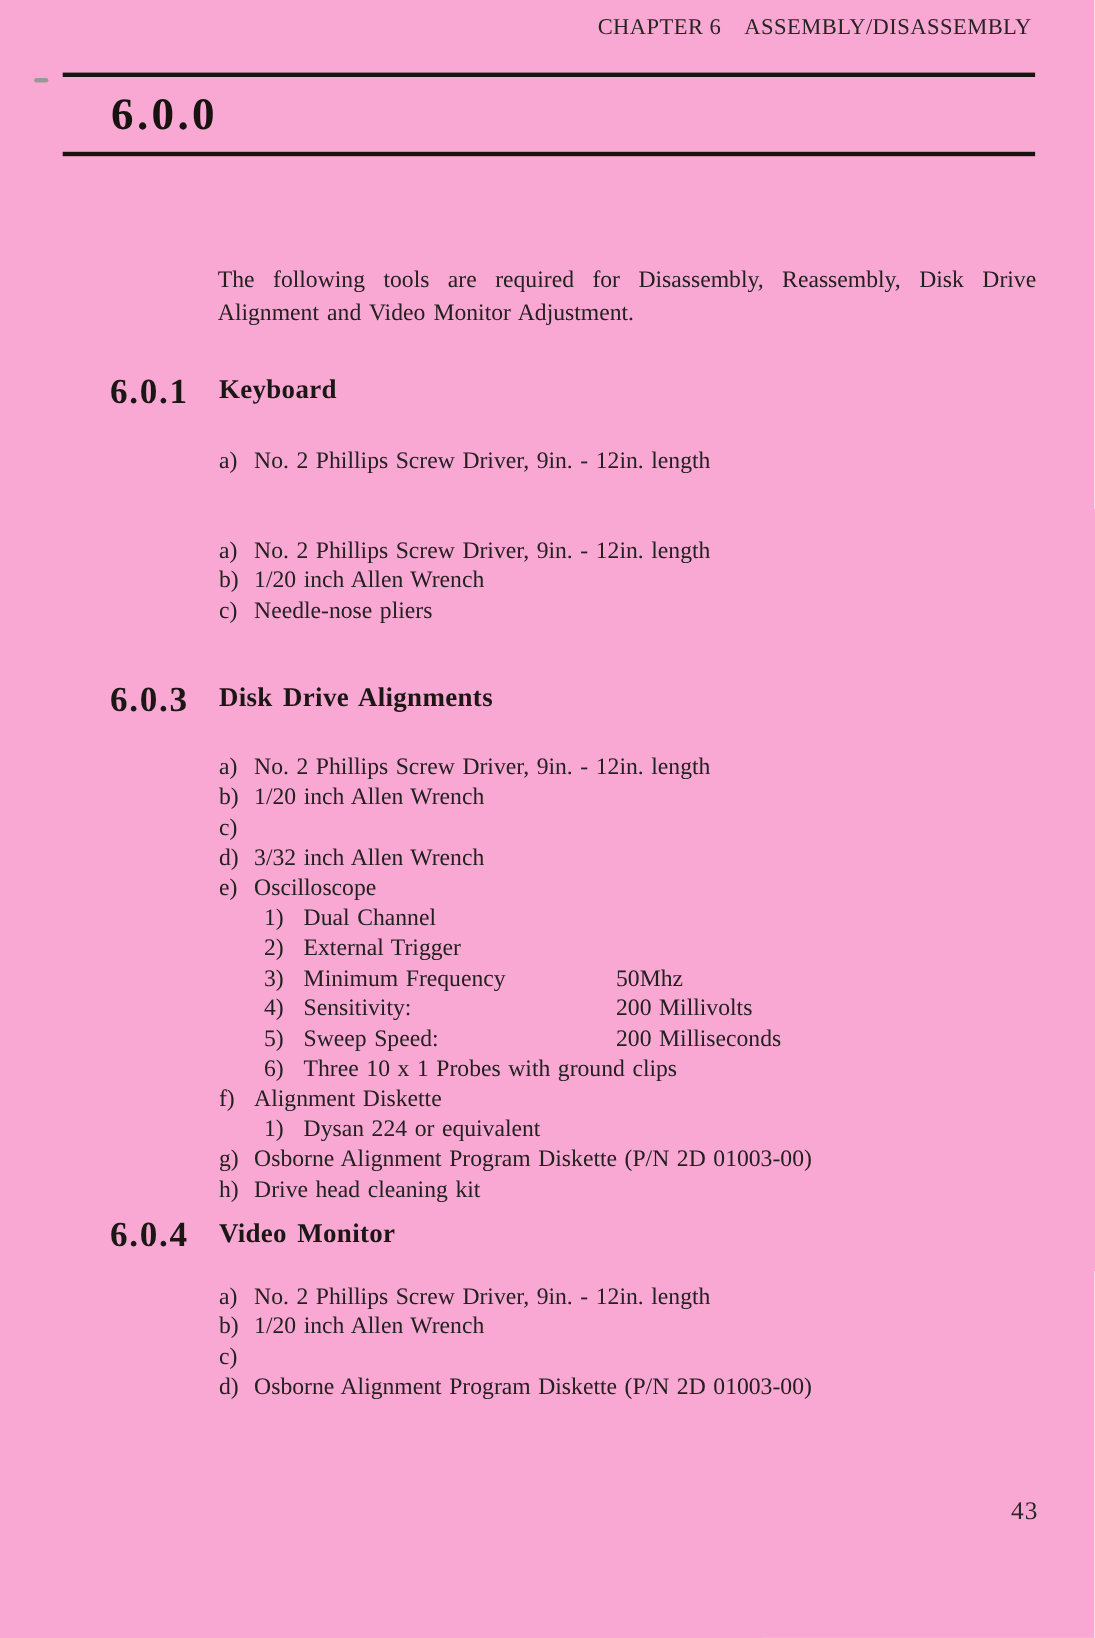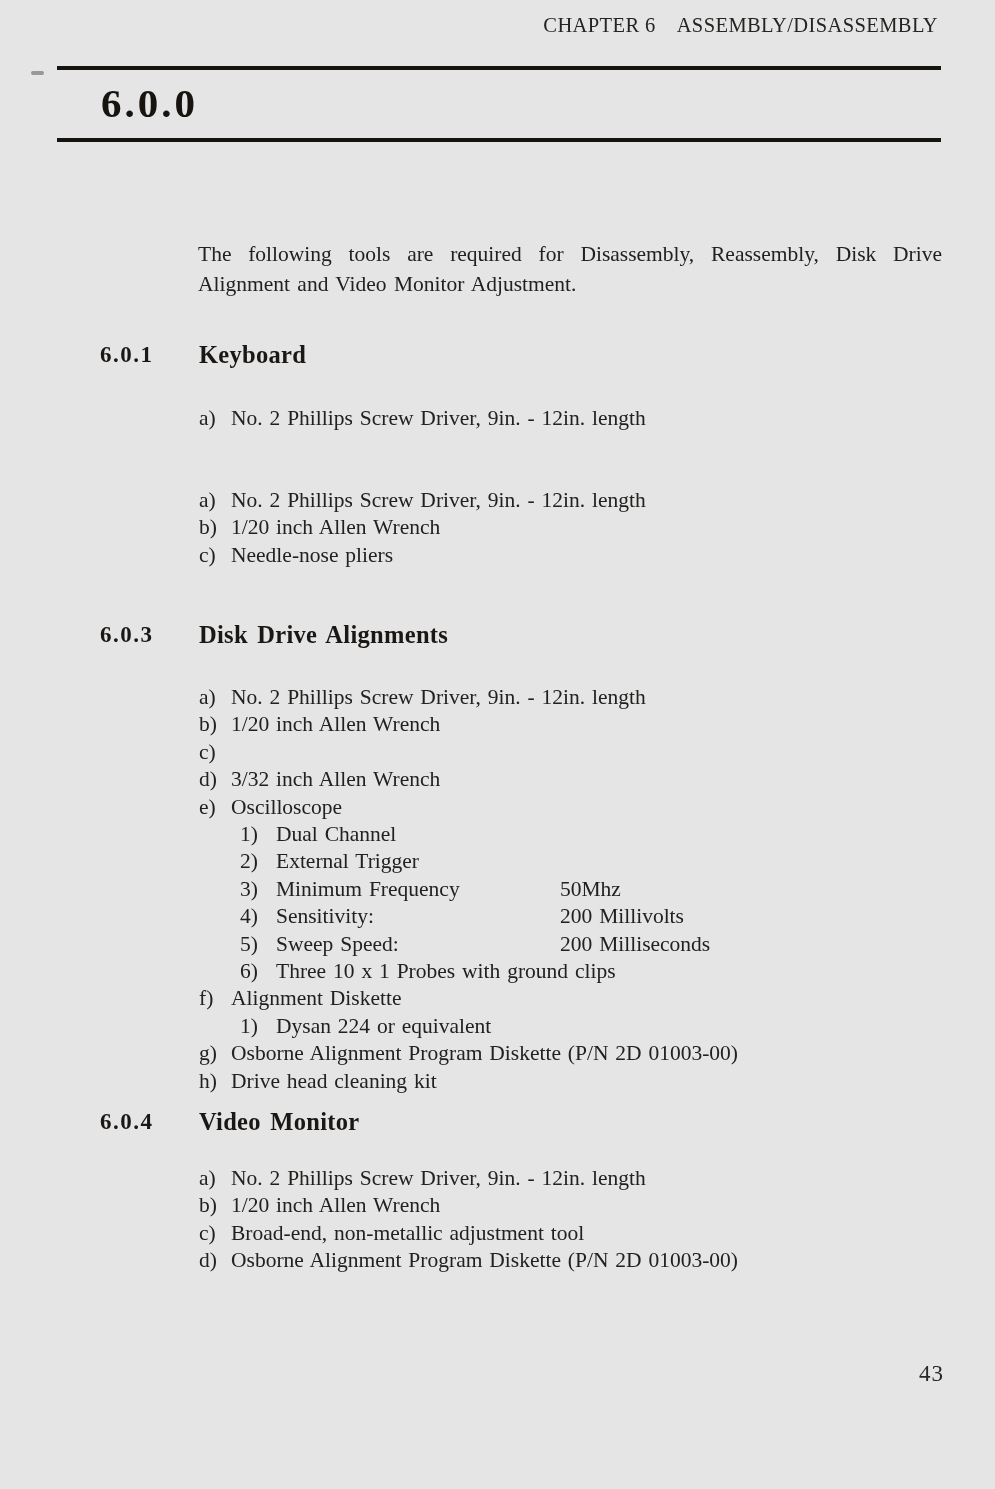--- a/index.html
+++ b/index.html
@@ -1,19 +1,19 @@
 <!DOCTYPE html>
 <html><head>
 <meta charset="utf-8">
 <style>
   html, body { margin:0; padding:0; background:#ffffff; }
   .page {
     position:relative;
     width:995px; height:1489px;
-    background:#e5e5e5;
+    background:#f9a8d4;
     font-family:"Liberation Serif", serif;
     color:#22201e;
     overflow:hidden;
   }
   
   .running-header {
     position:absolute; top:14px; right:57px;
     font-size:20.5px; letter-spacing:0.4px;
     white-space:pre; color:#262422;
   }
@@ -37,21 +37,21 @@
   .intro {
     position:absolute; top:240px; left:198px; width:744px; margin:0;
     font-size:21.5px; line-height:29.5px; text-align:justify;
     word-spacing:2px; color:#23211f;
   }
   
   .sec { position:absolute; left:0; width:995px; }
   .sec-head { position:relative; height:30px; line-height:30px; }
   .sec-num {
     position:absolute; left:100px; top:0;
-    font-size:23px; font-weight:bold; letter-spacing:1.5px; color:#1a1714;
+    font-size:32px; font-weight:bold; letter-spacing:1.5px; color:#1a1714;
   }
   .sec-title {
     margin:0 0 0 199px; font-size:24.5px; font-weight:bold;
     letter-spacing:0.3px; word-spacing:3px; color:#1a1714;
   }
   .items {
     margin-left:199px; font-size:21.5px; line-height:27.4px;
     word-spacing:1.5px; color:#23211f;
   }
   .item { display:flex; position:relative; }
@@ -194,21 +194,20 @@
       <div class="item">
         <span class="mk">a)</span>
         <span class="tx">No. 2 Phillips Screw Driver, 9in. - 12in. length</span>
       </div>
       <div class="item">
         <span class="mk">b)</span>
         <span class="tx">1/20 inch Allen Wrench</span>
       </div>
       <div class="item">
         <span class="mk">c)</span>
-        <span class="tx">Broad-end, non-metallic adjustment tool</span>
       </div>
       <div class="item">
         <span class="mk">d)</span>
         <span class="tx">Osborne Alignment Program Diskette (P/N 2D 01003-00)</span>
       </div>
     </div>
   </div>
 
   <div class="page-number">43</div>
 

